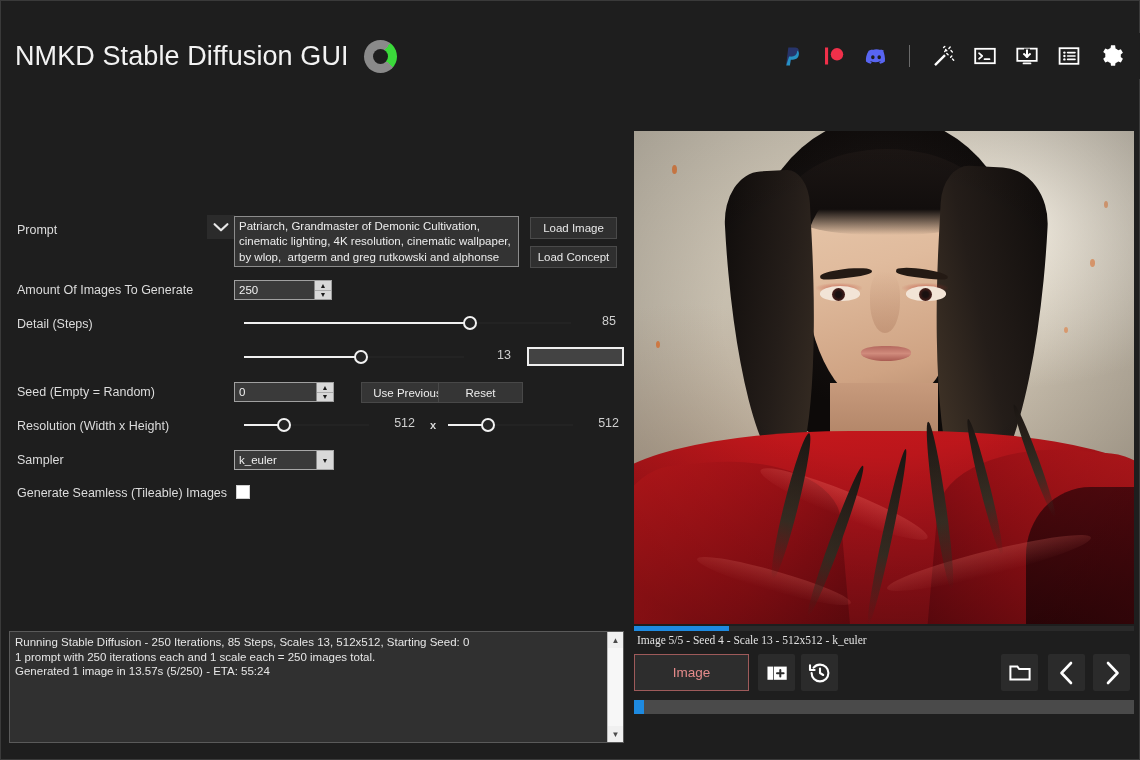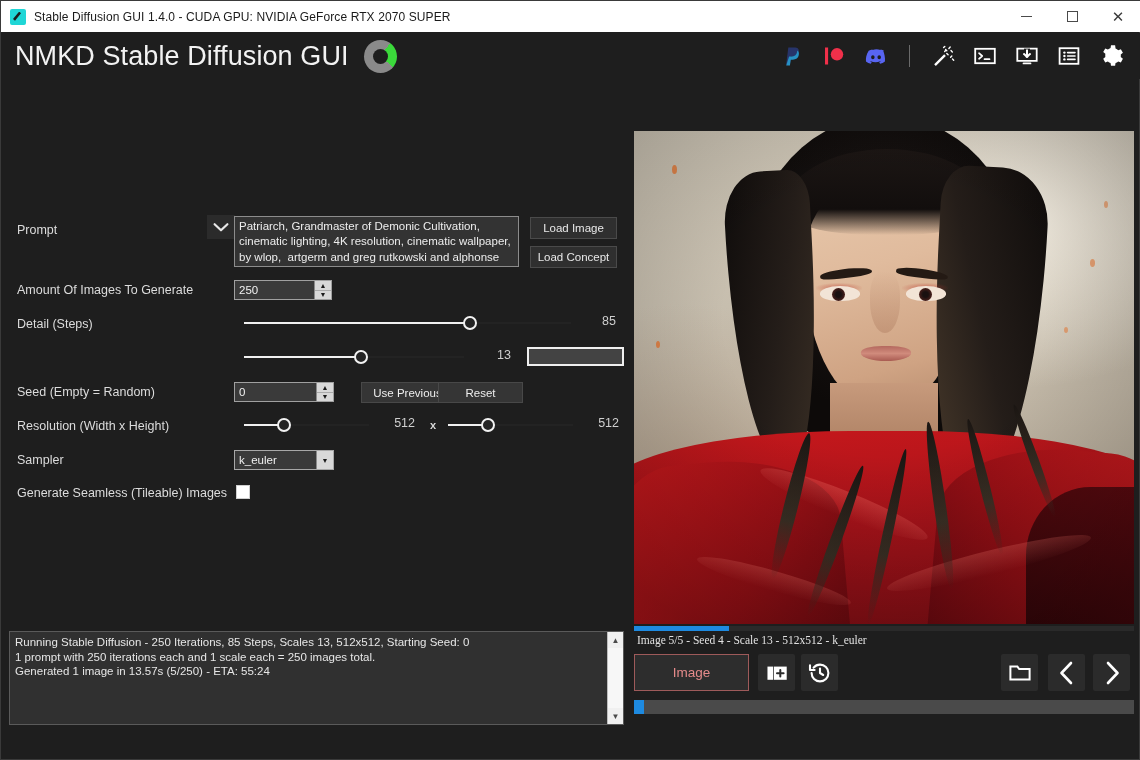--- a/index.html
+++ b/index.html
@@ -182,21 +182,21 @@
   }
 
   .xlabel {
     position: absolute; left: 429px; top: 340px;
     font-size: 11px; font-weight: bold; color: #d8d8d8;
   }
 
   
   .logpanel {
     position: absolute; left: 8px; top: 630px;
-    width: 615px; height: 94px;
+    width: 615px; height: 112px;
     background: #303030; border: 1px solid #5a5a5a;
     display: flex;
   }
   .logtext {
     flex: 1; padding: 3px 5px;
     font-size: 11.5px; color: #e6e6e6; line-height: 14.5px;
     white-space: pre-wrap; overflow: hidden;
   }
   .logscroll {
     width: 16px; background: #f0f0f0;
@@ -358,35 +358,20 @@
     position: absolute; left: 633px; top: 699px;
     width: 500px; height: 14px; background: #4a4a4a;
   }
   .progbar-bottom .fill { height: 100%; background: #1e8ae0; }
 </style>
 </head>
 <body>
 
 <div id="app">
 
-  <div class="titlebar">
-    <div class="titlebar-icon"></div>
-    <div class="titlebar-text">Stable Diffusion GUI 1.4.0 - CUDA GPU: NVIDIA GeForce RTX 2070 SUPER</div>
-    <div class="winbtns">
-      <div class="winbtn">
-          <div class="mn"></div>
-        </div>
-      <div class="winbtn">
-          <div class="mx"></div>
-        </div>
-      <div class="winbtn">
-          <div class="cl">✕</div>
-        </div>
-    </div>
-  </div>
 
   <div class="appheader">
     <div class="app-title">NMKD Stable Diffusion GUI</div>
     <div class="spinner"></div>
 
     <div class="toolbar">
       <div class="tb-btn">
         <svg width="24" height="24" viewBox="0 0 24 24">
           <path d="M6.2 20.5L8.3 3.6h6.1c3.1 0 4.9 1.5 4.4 4.3-.5 3.1-2.8 4.6-6 4.6h-2l-.9 8z" fill="#27346a"></path>
           <path d="M9.1 12.5h2c3.2 0 5.5-1.5 6-4.6.1-.5.1-1 .1-1.4 1.5.8 2 2.4 1.6 4.6-.5 3.1-2.8 4.6-6 4.6h-2l-.9 5.9H6.2z" fill="#2790c3"></path>

